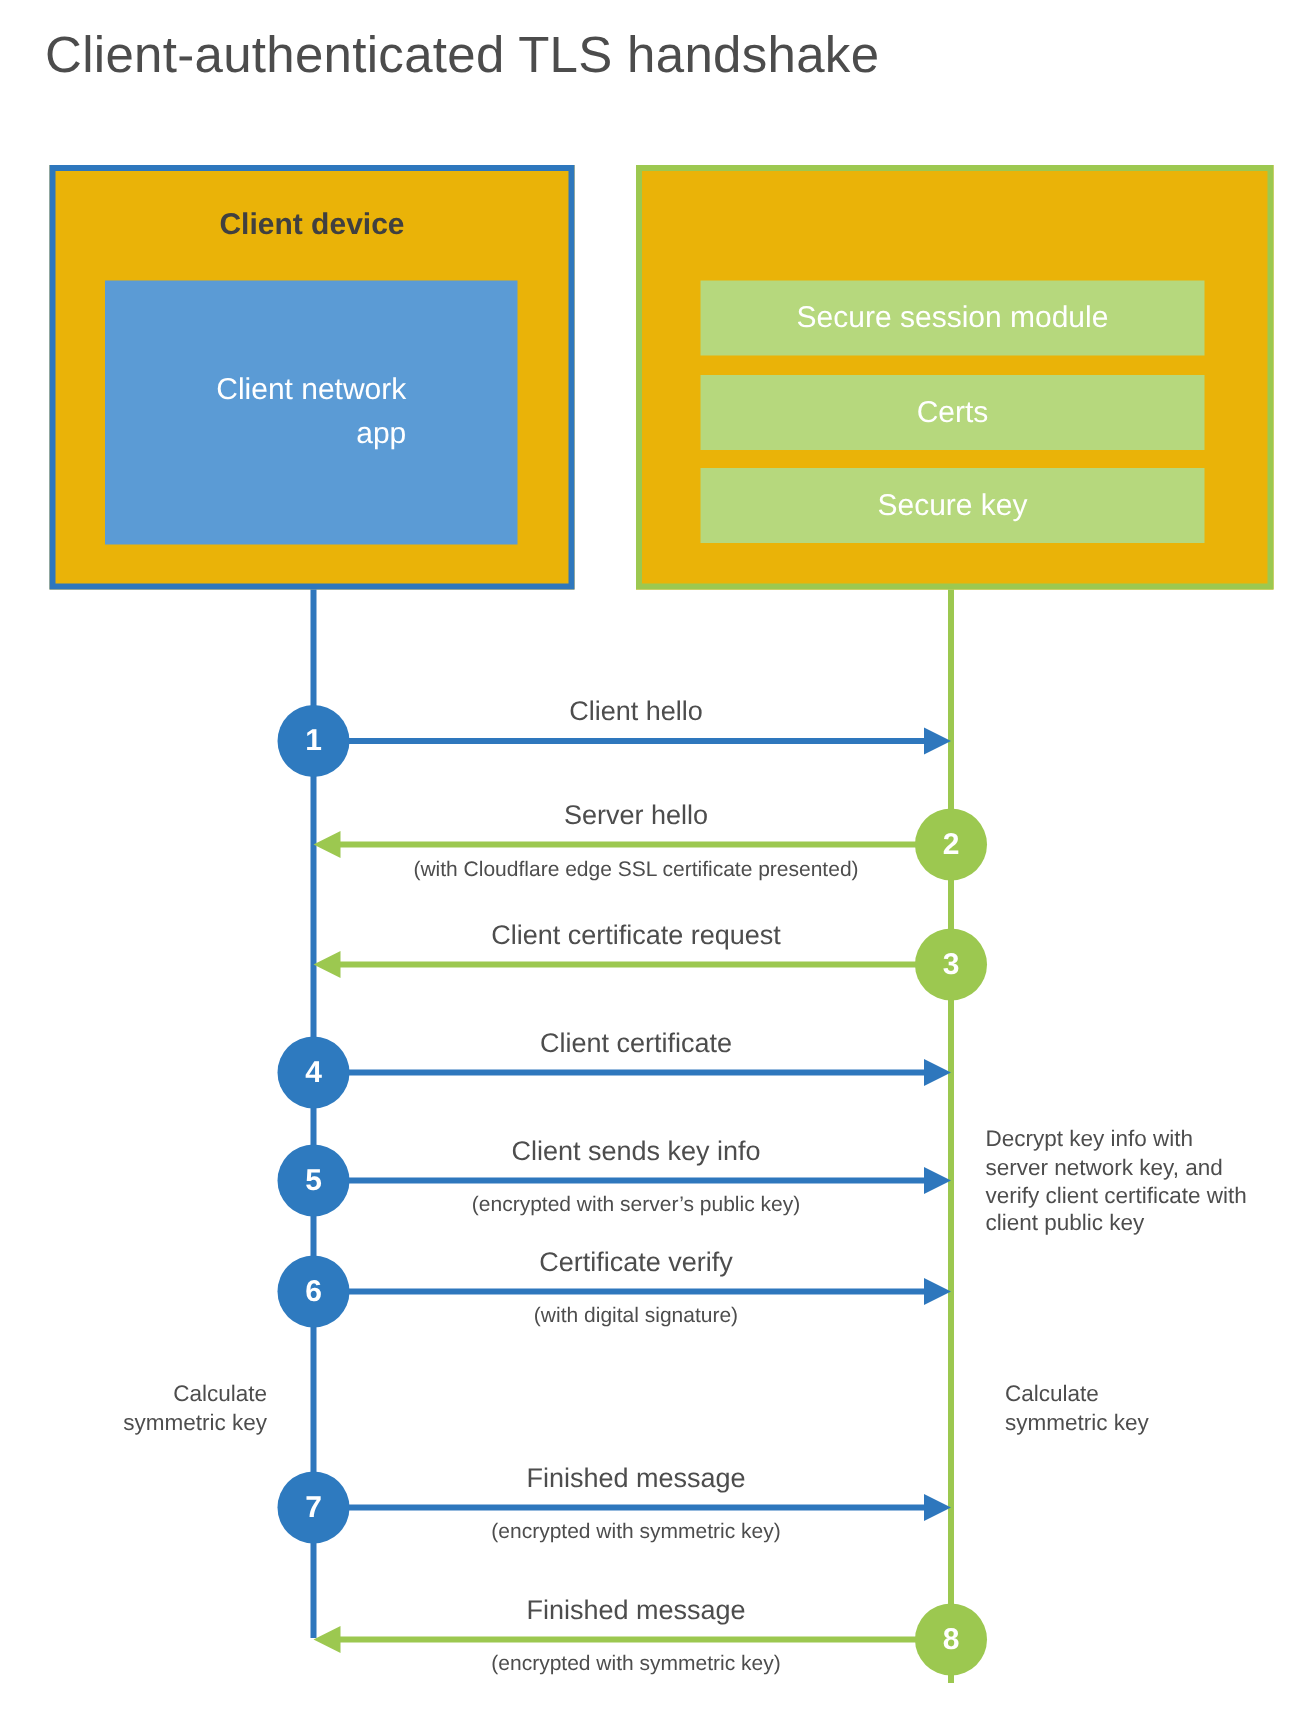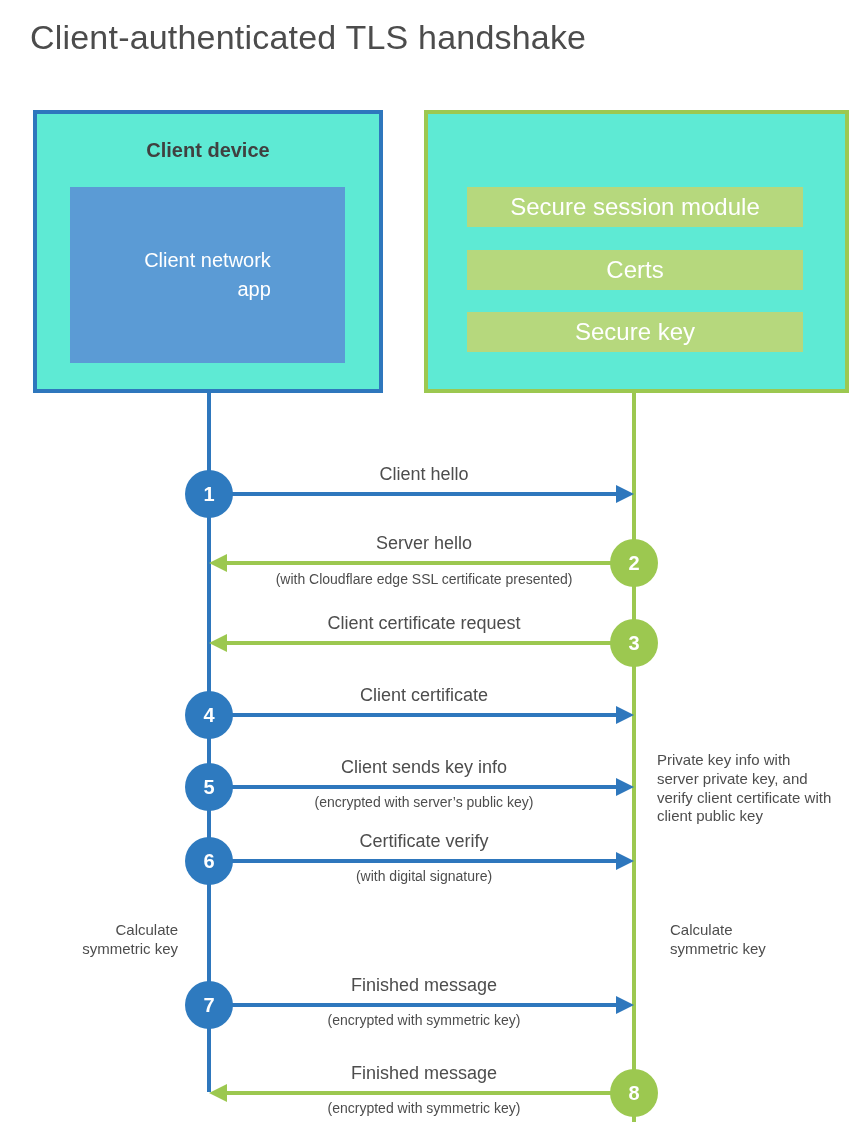--- a/index.html
+++ b/index.html
@@ -7,36 +7,36 @@
     width:865px;height:1146px;position:relative;overflow:hidden;
     font-family:"Liberation Sans","DejaVu Sans",sans-serif;
   }
   .abs{position:absolute;}
   
   #page-title{
     left:30px;top:18px;width:600px;
     font-size:34px;font-weight:300;color:#4c4c4c;letter-spacing:.2px;
   }
   
-  .actor-box{box-sizing:border-box;background:#5eead4;}
+  .actor-box{box-sizing:border-box;background:#eab308;}
   #client-box{left:33px;top:110px;width:350px;height:283px;border:4px solid #2e77bd;}
   #server-box{left:424px;top:110px;width:425px;height:283px;border:4px solid #9cc850;}
   .actor-title{
     position:absolute;left:0;top:25px;width:100%;text-align:center;
     font-size:20px;font-weight:bold;color:#404040;
   }
   #client-app{
     position:absolute;left:33px;top:73px;width:275px;height:176px;
     background:#5b9bd5;color:#ffffff;font-size:20px;line-height:1.45;
     display:flex;align-items:center;justify-content:center;text-align:right;
     white-space:pre-line;
   }
   .server-bar{
-    position:absolute;left:39px;width:336px;height:40px;background:#b6d87d;
-    color:#ffffff;font-size:24px;display:flex;align-items:center;justify-content:center;
+    position:absolute;left:39px;width:336px;height:50px;background:#b6d87d;
+    color:#ffffff;font-size:20px;display:flex;align-items:center;justify-content:center;
   }
   
   .lifeline{width:4px;}
   #lifeline-client{left:207px;top:393px;height:699px;background:#2e77bd;}
   #lifeline-server{left:632px;top:393px;height:729px;background:#9cc850;}
   
   .bar{height:4px;}
   .bar.blue{background:#2e77bd;}
   .bar.green{background:#9cc850;}
   .head{width:0;height:0;border-top:9px solid transparent;border-bottom:9px solid transparent;}
@@ -111,21 +111,21 @@
 <div class="abs mlabel" style="top:757px">Client sends key info</div>
 <div class="abs msub" style="top:794px">(encrypted with server’s public key)</div>
 <div class="abs circle blue" style="left:185px;top:763px">5</div>
 
 <div class="abs bar blue" style="left:209px;top:859px;width:411px"></div>
 <div class="abs head right blue" style="left:616px;top:852px"></div>
 <div class="abs mlabel" style="top:831px">Certificate verify</div>
 <div class="abs msub" style="top:868px">(with digital signature)</div>
 <div class="abs circle blue" style="left:185px;top:837px">6</div>
 
-<div id="note-decrypt" class="abs note">Private key info with server private key, and verify client certificate with client public key</div>
+<div id="note-decrypt" class="abs note">Decrypt key info with server network key, and verify client certificate with client public key</div>
 <div id="note-calc-client" class="abs note">Calculate
 symmetric key</div>
 <div id="note-calc-server" class="abs note">Calculate
 symmetric key</div>
 
 <div class="abs bar blue" style="left:209px;top:1003px;width:411px"></div>
 <div class="abs head right blue" style="left:616px;top:996px"></div>
 <div class="abs mlabel" style="top:975px">Finished message</div>
 <div class="abs msub" style="top:1012px">(encrypted with symmetric key)</div>
 <div class="abs circle blue" style="left:185px;top:981px">7</div>

